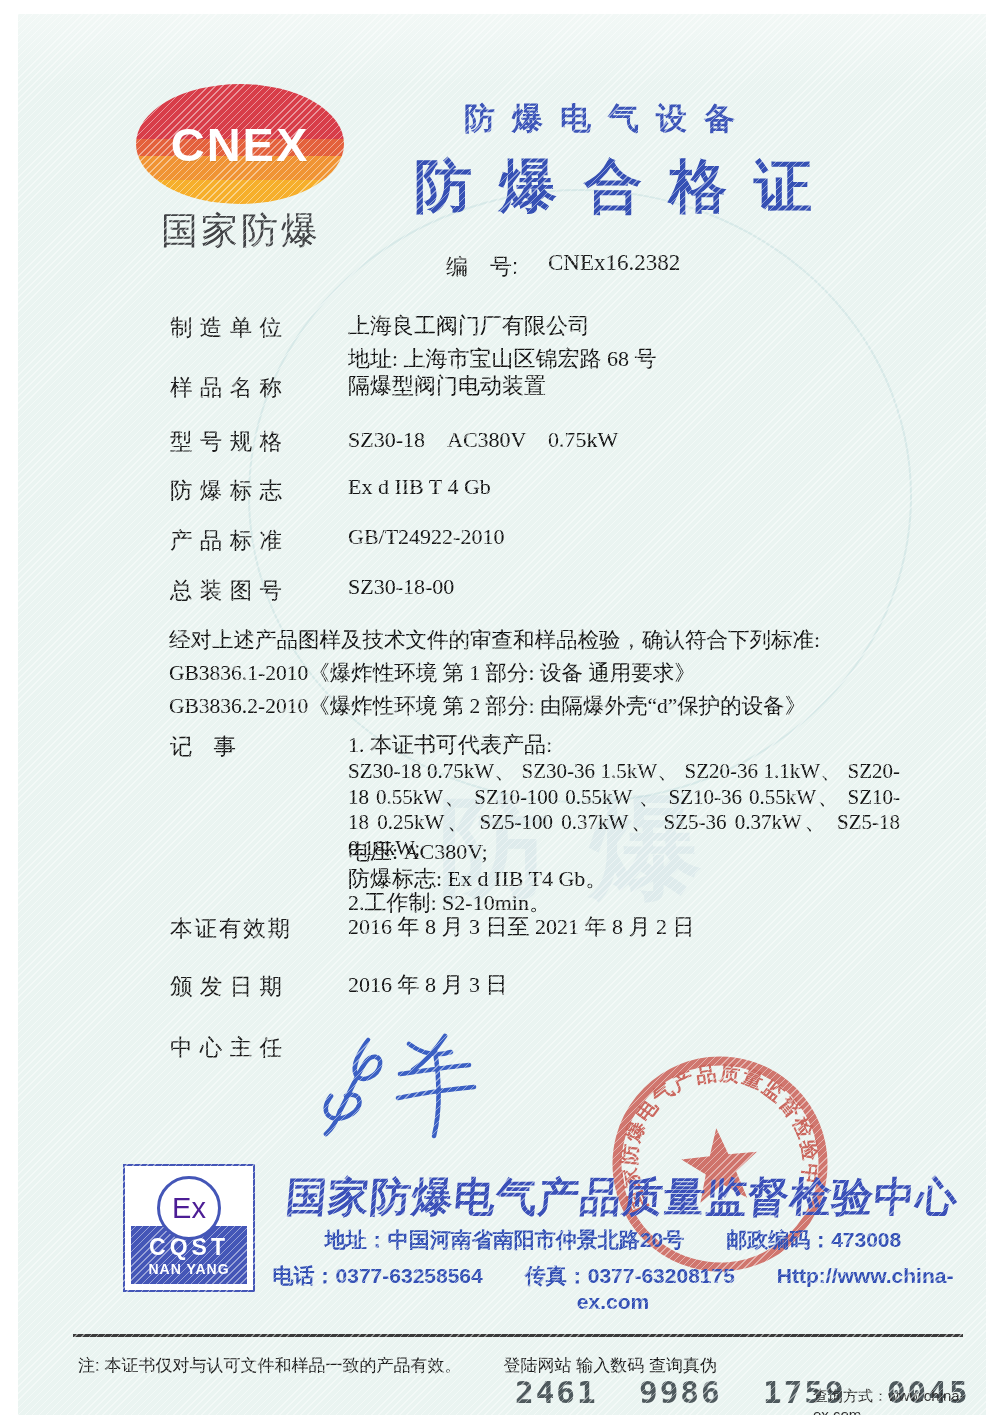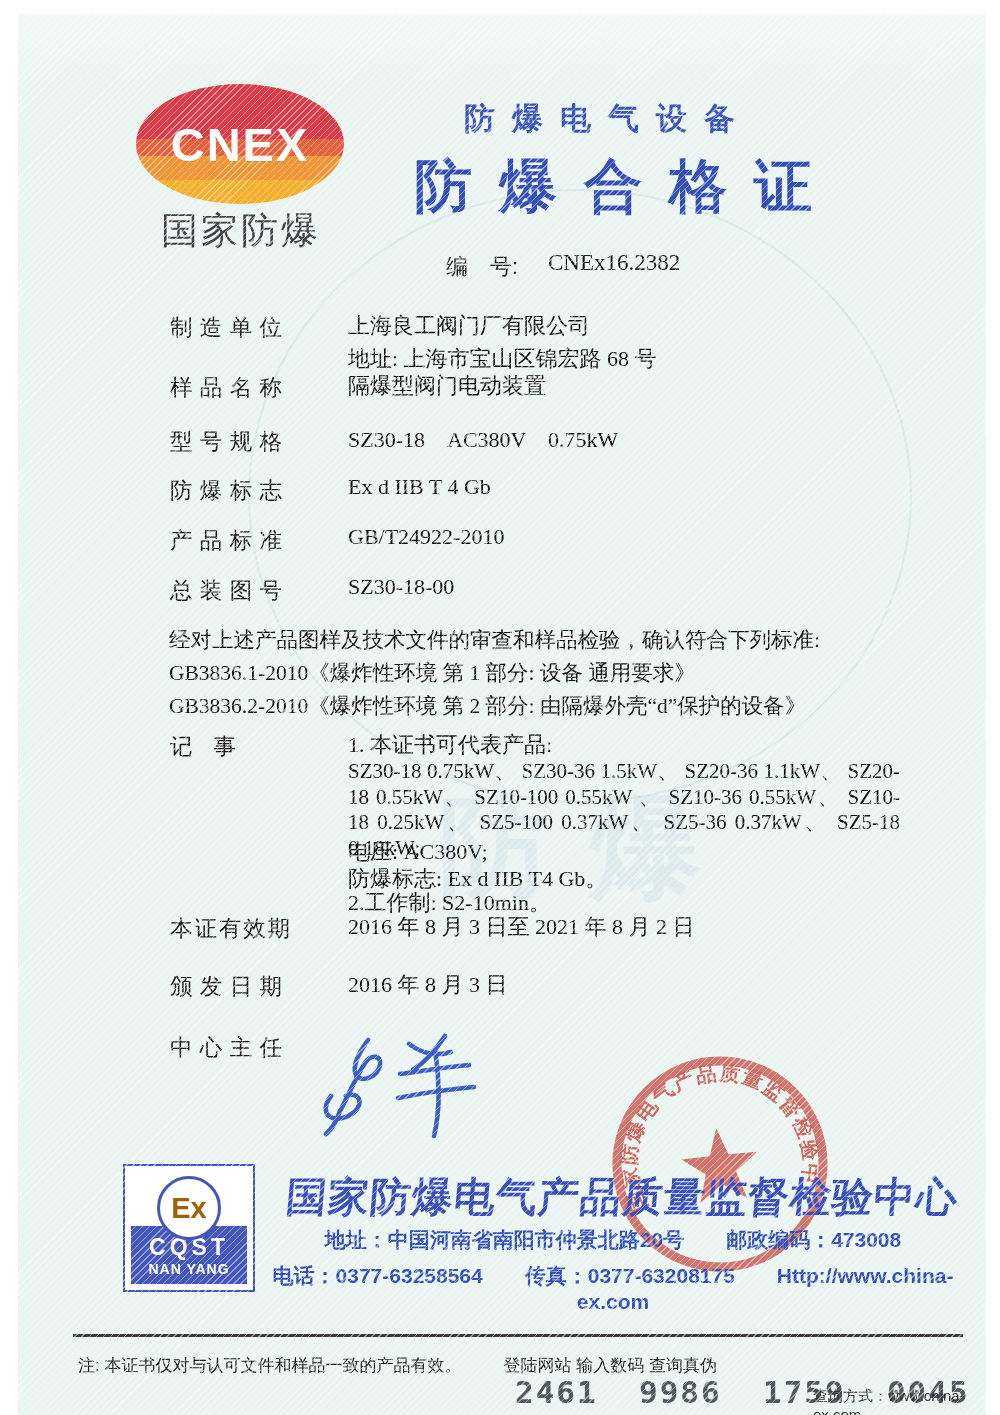--- a/index.html
+++ b/index.html
@@ -44,21 +44,21 @@
   .sig{position:absolute;left:298px;top:1018px;mix-blend-mode:multiply;}
   .stamp{position:absolute;left:584px;top:1032px;mix-blend-mode:multiply;opacity:.9;
          transform:rotate(-6deg);}
   
   .cqst{position:absolute;left:105px;top:1150px;width:128px;height:124px;border:2px solid #4456b7;
          background:#fff;}
   .cqst .bottom{position:absolute;left:6px;right:6px;bottom:6px;height:58px;background:#4456b7;}
   .cqst .circle{position:absolute;left:32px;top:10px;width:58px;height:58px;border-radius:50%;
          background:#fff;border:3px solid #4456b7;display:flex;align-items:center;justify-content:center;
          z-index:2;}
-  .cqst .circle span{color:#a16207;font-size:29px;font-weight:bold;}
+  .cqst .circle span{color:#4c1d95;font-size:29px;font-weight:normal;}
   .cqst .cqst-txt{position:absolute;left:0;right:0;top:8px;text-align:center;color:#fff;
          font-size:23px;font-weight:bold;letter-spacing:4px;}
   .cqst .ny-txt{position:absolute;left:0;right:0;top:35px;text-align:center;color:#fff;
          font-size:14px;font-weight:bold;letter-spacing:1px;}
   .org{position:absolute;left:268px;top:1156px;width:670px;font-size:41px;font-weight:bold;
          color:#3a50b8;letter-spacing:1px;transform:skewX(-5deg);white-space:nowrap;
          font-family:"Liberation Serif","DejaVu Serif",serif;}
   .f-address{position:absolute;left:240px;top:1212px;width:710px;text-align:center;
          font-size:21px;font-weight:bold;color:#3350b5;}
   .f-contacts{position:absolute;left:225px;top:1248px;width:740px;text-align:center;

